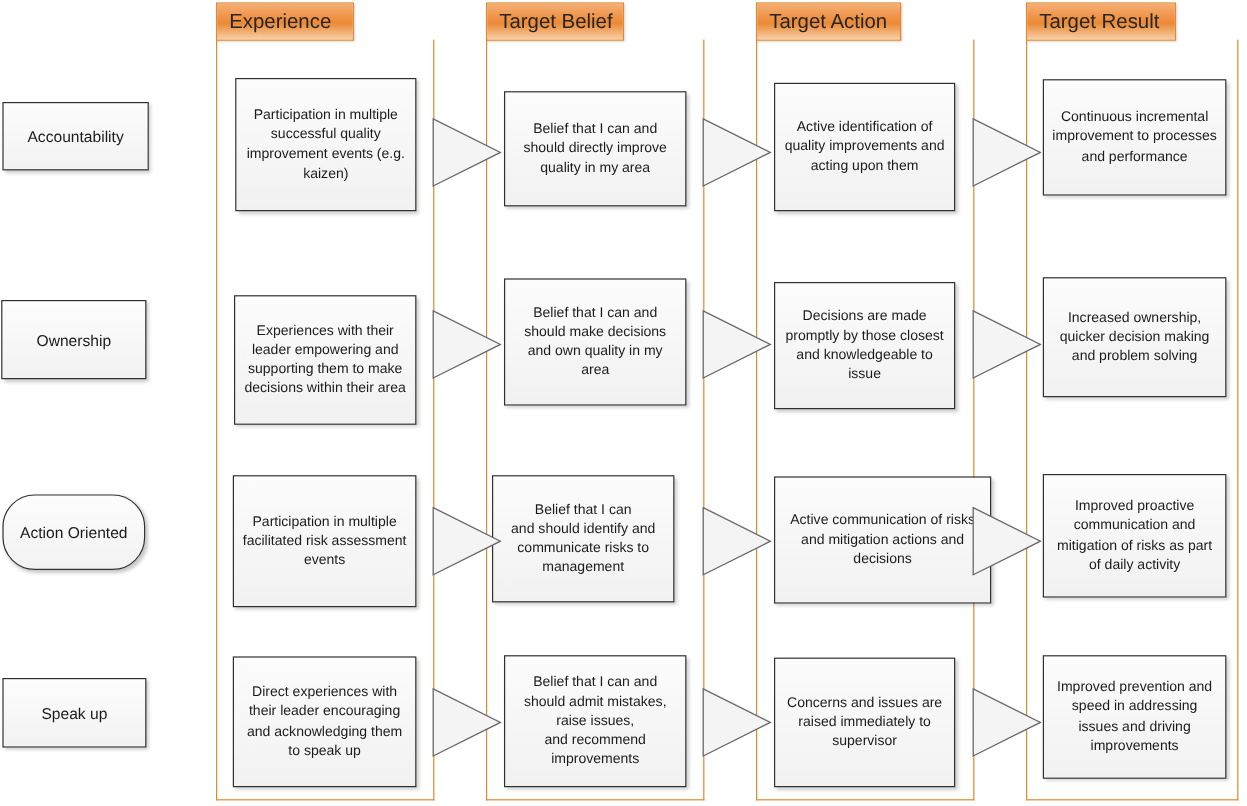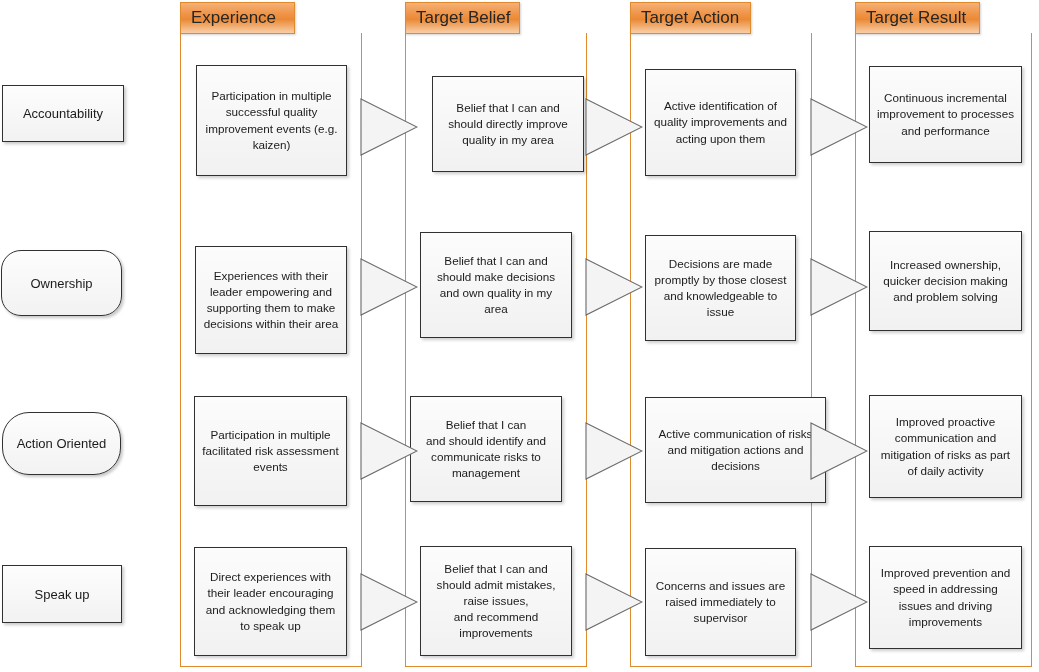--- a/index.html
+++ b/index.html
@@ -93,32 +93,32 @@
 <div class="panel-tab" style="left:630px; top:2px; width:121px; height:32px;">
     <span>Target Action</span>
   </div>
 <div class="panel-tab" style="left:855px; top:2px; width:125px; height:32px;">
     <span>Target Result</span>
   </div>
 
 <div class="cat-box" style="left:2px;  top:85px;  width:122px; height:57px;">
     <span>Accountability</span>
   </div>
-<div class="cat-box" style="left:1px;  top:250px; width:121px; height:66px;border-radius:20px;">
+<div class="cat-box" style="left:1px;  top:250px; width:121px; height:66px;">
     <span>Ownership</span>
   </div>
 <div class="cat-box" style="left:2px;  top:412px; width:119px; height:63px;border-radius:27px;">
     <span>Action Oriented</span>
   </div>
 <div class="cat-box" style="left:2px;  top:565px; width:120px; height:58px;">
     <span>Speak up</span>
   </div>
 
 <div class="card" style="left:196px; top:65px; width:151px; height:111px;">Participation in multiple successful quality improvement events (e.g. kaizen)</div>
-<div class="card" style="left:420px; top:76px; width:152px; height:96px;margin-left:12px;">Belief that I can and should directly improve quality in my area</div>
+<div class="card" style="left:420px; top:76px; width:152px; height:96px;">Belief that I can and should directly improve quality in my area</div>
 <div class="card" style="left:645px; top:69px; width:151px; height:107px;">Active identification of quality improvements and acting upon them</div>
 <div class="card" style="left:869px; top:66px; width:153px; height:97px;">Continuous incremental improvement to processes and performance</div>
 
 <svg class="arrow" style="left:360px; top:98px;" width="58" height="58" viewBox="0 0 58 58">
   <polygon points="1,1 57,29 1,57" fill="#f4f4f4" stroke="#6a6a6a" stroke-width="1.1"></polygon>
 </svg>
 <svg class="arrow" style="left:585px; top:98px;" width="58" height="58" viewBox="0 0 58 58">
   <polygon points="1,1 57,29 1,57" fill="#f4f4f4" stroke="#6a6a6a" stroke-width="1.1"></polygon>
 </svg>
 <svg class="arrow" style="left:810px; top:98px;" width="58" height="58" viewBox="0 0 58 58">

